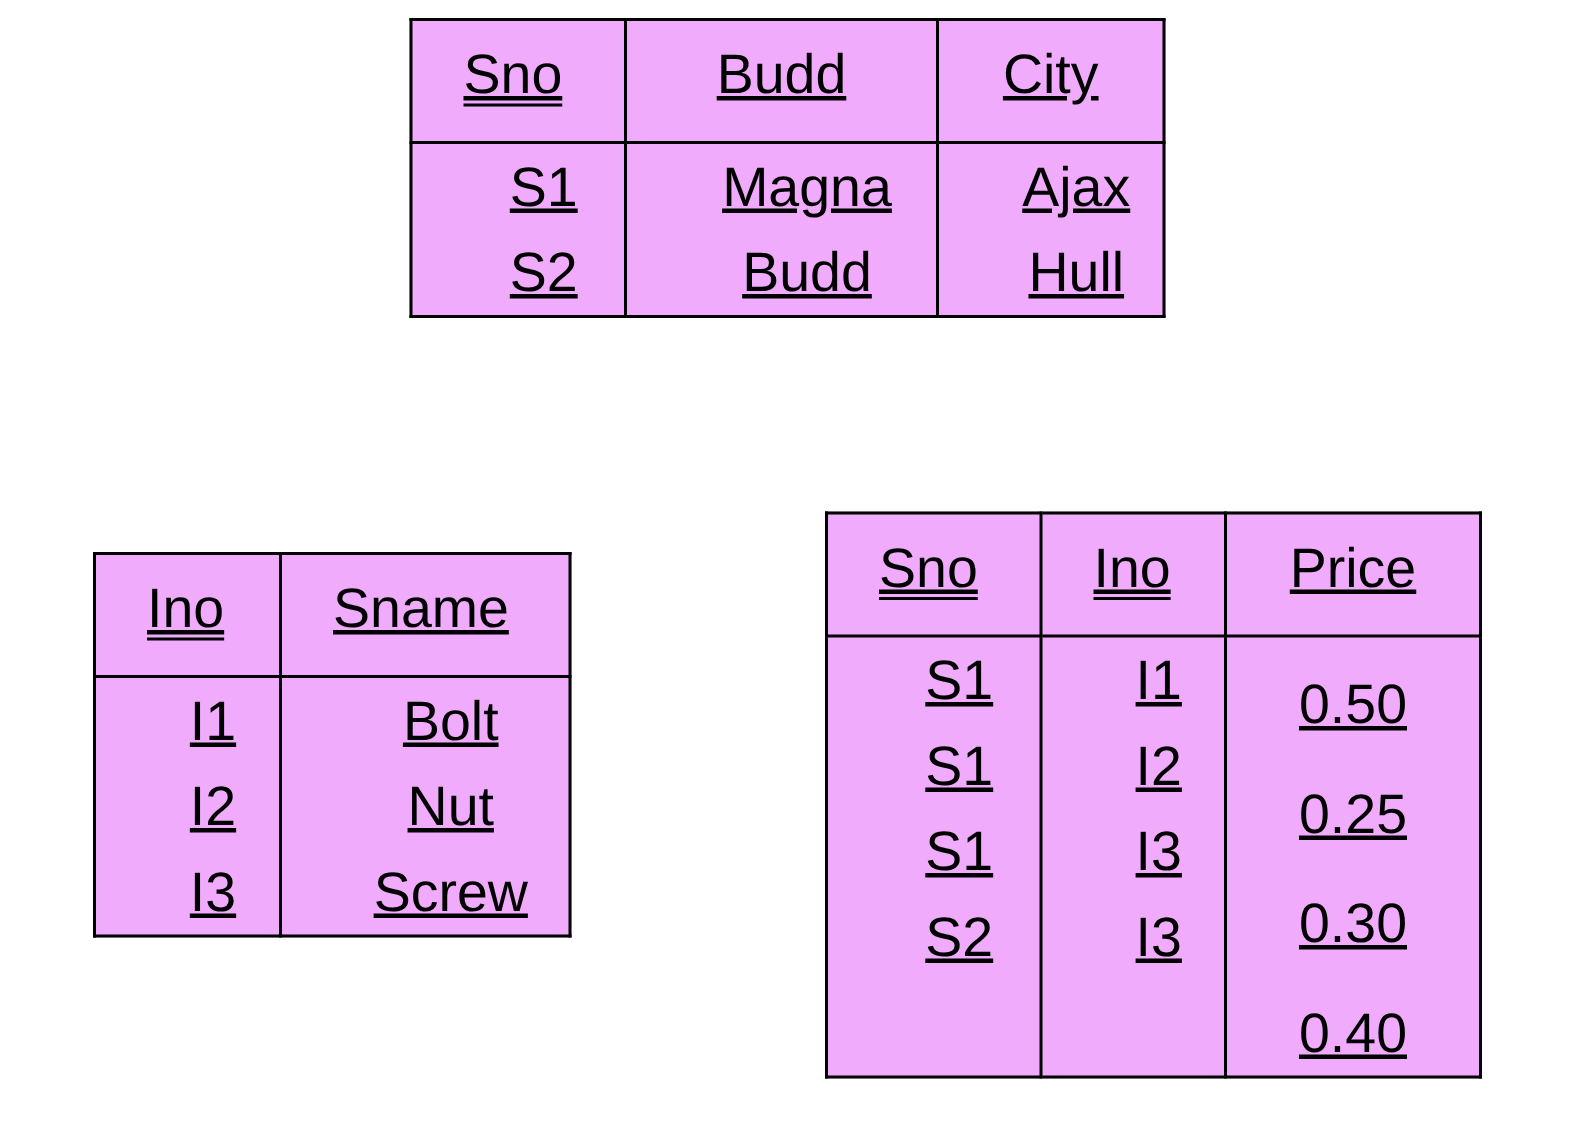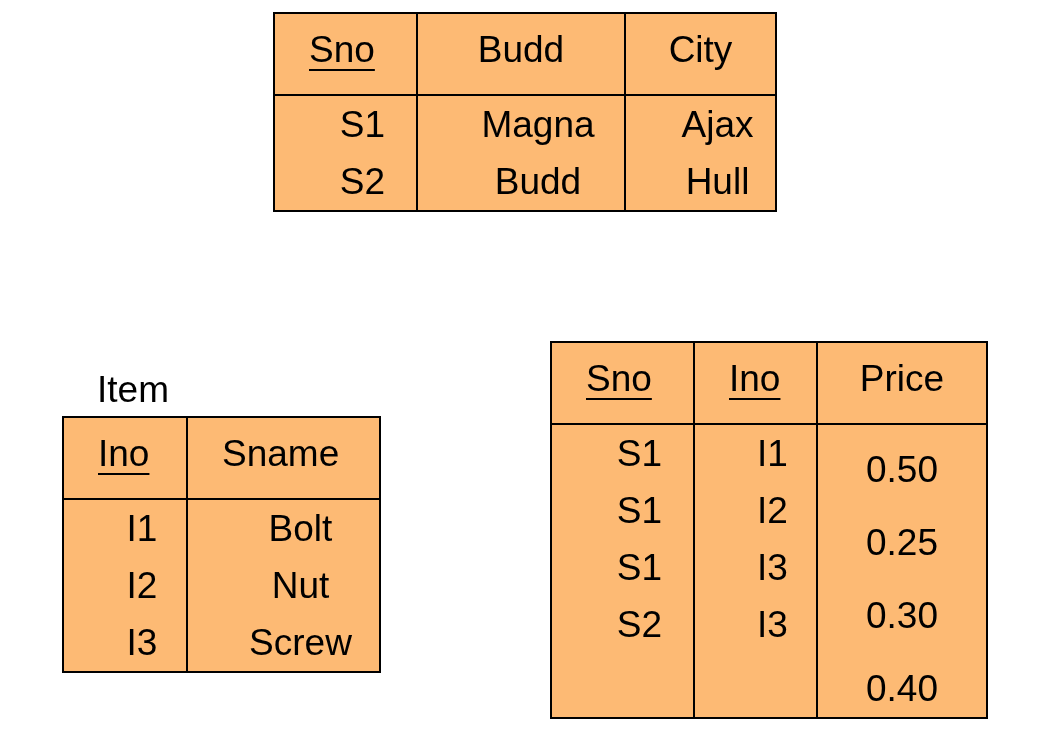--- a/index.html
+++ b/index.html
@@ -24,21 +24,22 @@
   .table-title {
     font-size: 37px;
     line-height: 44px;
     color: #000000;
     white-space: nowrap;
   }
 
   table.rel {
     border-collapse: collapse;
     table-layout: fixed;
-    background: #fdba74;
+    background: #f0abfc;
+    text-decoration: underline;
   }
   table.rel td {
     border: 2px solid #000000;
     vertical-align: top;
     padding: 0;
   }
 
   .hdr-cell {
     height: 80px;
   }
@@ -123,21 +124,20 @@
         <td class="data-cell">
           <div class="data-line data-left">Ajax</div>
           <div class="data-line data-left">Hull</div>
         </td>
       </tr>
     </tbody>
   </table>
 </div>
 
 <div class="table-block" id="item-block">
-  <div class="table-title">Item</div>
   <table class="rel">
     <colgroup>
         <col class="c0">
         <col class="c1">
       </colgroup>
     <tbody>
       <tr>
         <td class="hdr-cell">
           <div class="hdr-text pk hdr-left">Ino</div>
         </td>

